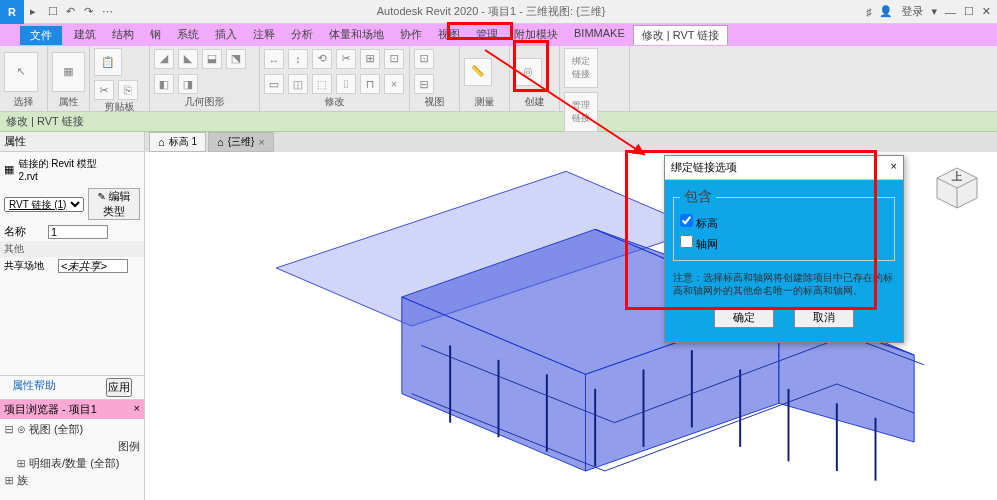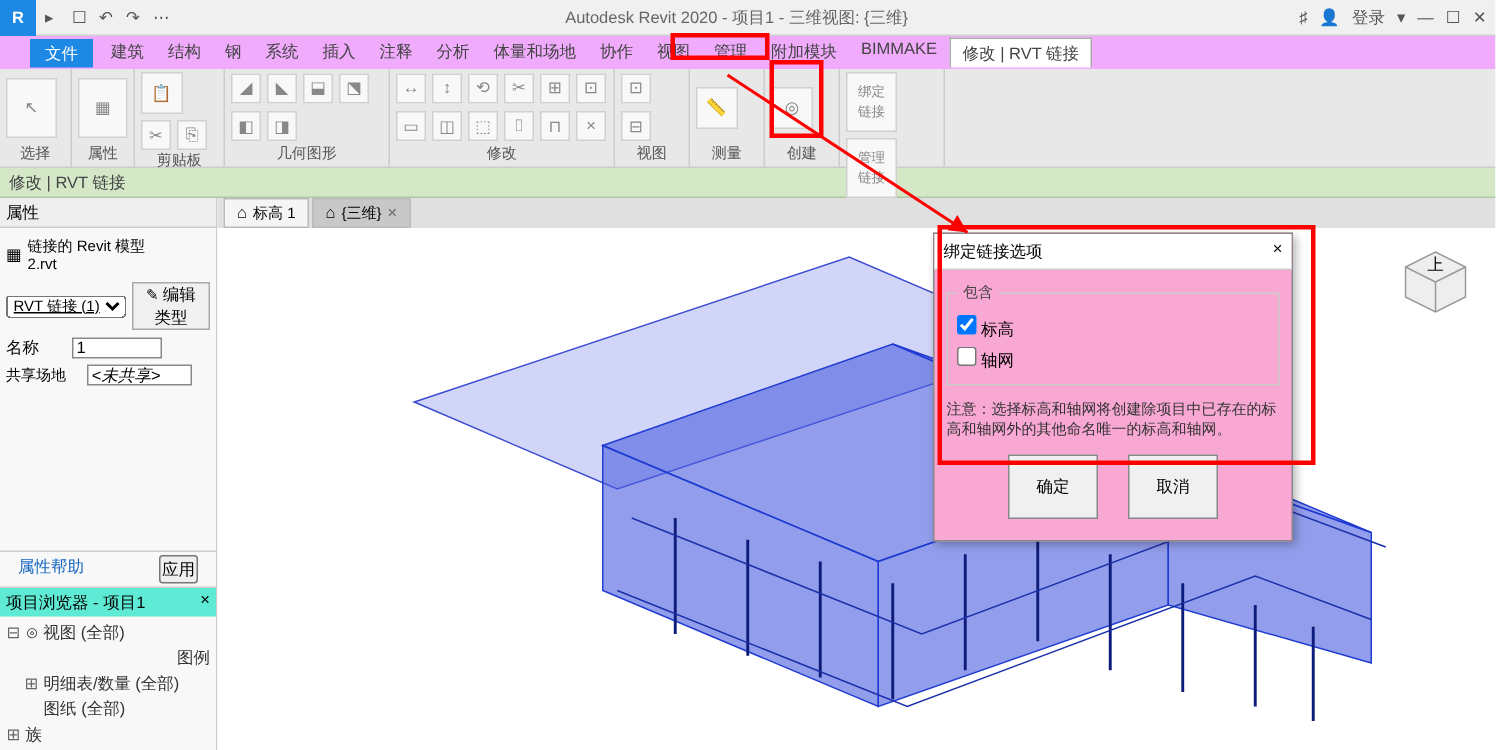--- a/index.html
+++ b/index.html
@@ -26,41 +26,41 @@
 .main-area{display:flex;height:368px;}
 .left-panel{width:145px;background:#f8f8f8;border-right:1px solid #ccc;display:flex;flex-direction:column;}
 .panel-title{background:#eee;padding:2px 4px;border-bottom:1px solid #ccc;}
 .prop-row{display:flex;padding:2px 4px;gap:4px;align-items:center;}
 .prop-row input[type=text]{width:60px;border:1px solid #888;font-size:11px;padding:0 2px;}
 .prop-row select{flex:1;font-size:10px;text-decoration:underline;}
 .prop-row button{font-size:10px;border:1px solid #aaa;background:#f0f0f0;padding:0 4px;}
 .section-label{background:#eee;padding:1px 4px;font-size:10px;color:#555;}
 .prop-help{margin-top:auto;padding:2px 12px;color:#1565c0;border-top:1px solid #ccc;display:flex;justify-content:space-between;}
 .browser{border-top:1px solid #ccc;flex:1;overflow:auto;max-height:130px;}
-.browser-title{background:#5eead4;padding:2px 4px;display:flex;justify-content:space-between;}
+.browser-title{background:#f9a8d4;padding:2px 4px;display:flex;justify-content:space-between;}
 .tree{padding:2px 4px;font-size:10px;}
 .tree .node{padding:1px 0;color:#333;}
 .tree .node .exp{display:inline-block;width:10px;text-align:center;color:#666;}
 .view-area{flex:1;position:relative;background:#fff;}
 .view-tabs{height:20px;background:#e0e0e0;display:flex;align-items:center;padding:0 4px;gap:2px;}
 .vtab{background:#f5f5f5;padding:2px 8px;border:1px solid #bbb;font-size:10px;display:flex;align-items:center;gap:4px;}
 .vtab.active{background:#c8c8c8;}
 .vtab .close{color:#666;}
 .model-view{position:absolute;top:20px;left:0;right:0;bottom:0;background:#fff;overflow:hidden;}
 .model-view svg{width:100%;height:100%;}
 .viewcube{position:absolute;top:12px;right:16px;width:48px;height:48px;}
-.dialog{position:absolute;top:155px;left:622px;width:240px;background:#f9a8d4;border:1px solid #888;box-shadow:2px 2px 6px rgba(0,0,0,.3);z-index:10;}
+.dialog{position:absolute;top:155px;left:664px;width:240px;background:#0ea5e9;border:1px solid #888;box-shadow:2px 2px 6px rgba(0,0,0,.3);z-index:10;}
 .dialog-title{background:#fff;padding:4px 6px;border-bottom:1px solid #ccc;display:flex;justify-content:space-between;}
 .dialog-body{padding:8px;}
 .dialog-group{border:1px solid #ccc;padding:6px;margin-bottom:6px;}
-.dialog-group legend{padding:0 4px;font-size:10px;color:#444;}
+.dialog-group legend{padding:0 4px;font-size:14px;color:#444;}
 .chk-row{padding:2px 0;}
 .dialog-note{font-size:10px;color:#333;padding:4px 0;line-height:1.3;}
 .dialog-btns{display:flex;justify-content:center;gap:20px;padding:6px 0;}
-.dialog-btns button{width:60px;padding:13px 0;border:1px solid #888;background:#f0f0f0;}
+.dialog-btns button{width:60px;padding:2px 0;border:1px solid #888;background:#f0f0f0;}
 .red-box{position:absolute;border:3px solid red;pointer-events:none;z-index:20;}
 .arrow{position:absolute;z-index:19;}
 </style>
 </head>
 <body>
 
 <div class="title-bar">
   <div class="logo">R</div>
   <div class="qat">
     <span>▸</span>
@@ -191,39 +191,39 @@
 2.rvt</span>
     </div>
     <div class="prop-row">
       <select><option>RVT 链接 (1)</option></select>
       <button>✎ <span>编辑类型</span></button>
     </div>
     <div class="prop-row">
       <span style="width:40px">名称</span>
       <input type="text" value="1" style="">
     </div>
+    <div class="section-label">其他</div>
     <div class="prop-row">
       <span style="width:50px;font-size:10px">共享场地</span>
       <input type="text" style="width: 70px; font-style: italic;" value="&lt;未共享&gt;">
     </div>
     <div style="flex:1"></div>
     <div class="prop-help">
       <span>属性帮助</span>
       <button>应用</button>
     </div>
     <div class="browser">
       <div class="browser-title">
           <span>项目浏览器 - 项目1</span>
           <span>×</span>
         </div>
       <div class="tree" id="tree">
           <div class="node" style="padding-left: 0px;"><span class="exp">⊟</span> ⊙ 视图 (全部)</div>
           <div class="node" style="padding-left: 12px; text-align: right;"><span class="exp"></span>  图例</div>
           <div class="node" style="padding-left: 12px;"><span class="exp">⊞</span>  明细表/数量 (全部)</div>
-          <div class="node" style="padding-left: 12px;"><span class="exp"></span>  图纸 (全部)</div>
           <div class="node" style="padding-left: 0px;"><span class="exp">⊞</span>  族</div>
         </div>
     </div>
   </div>
 
   <div class="view-area">
     <div class="view-tabs" id="vtabs">
         <div class="vtab"><span>⌂</span>标高 1</div>
         <div class="vtab active"><span>⌂</span>{三维}<span class="close">×</span></div>
       </div>

